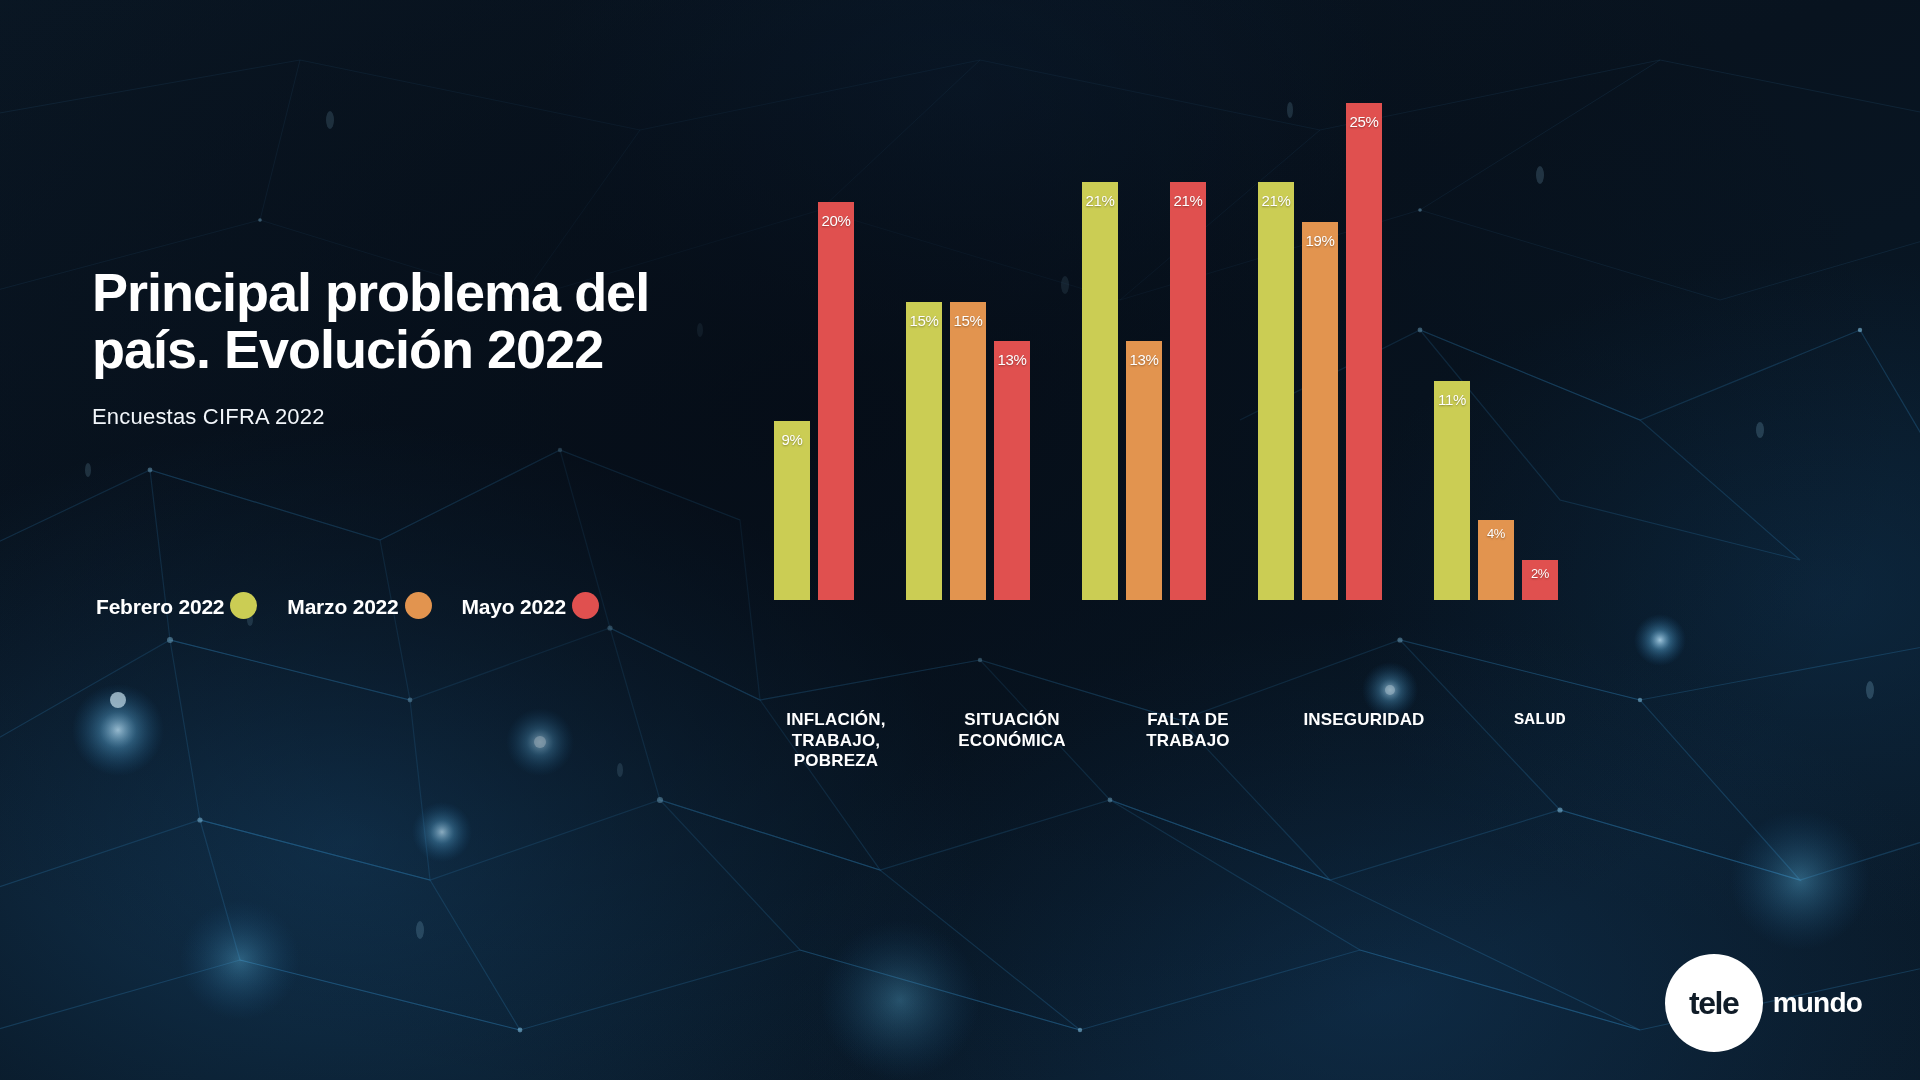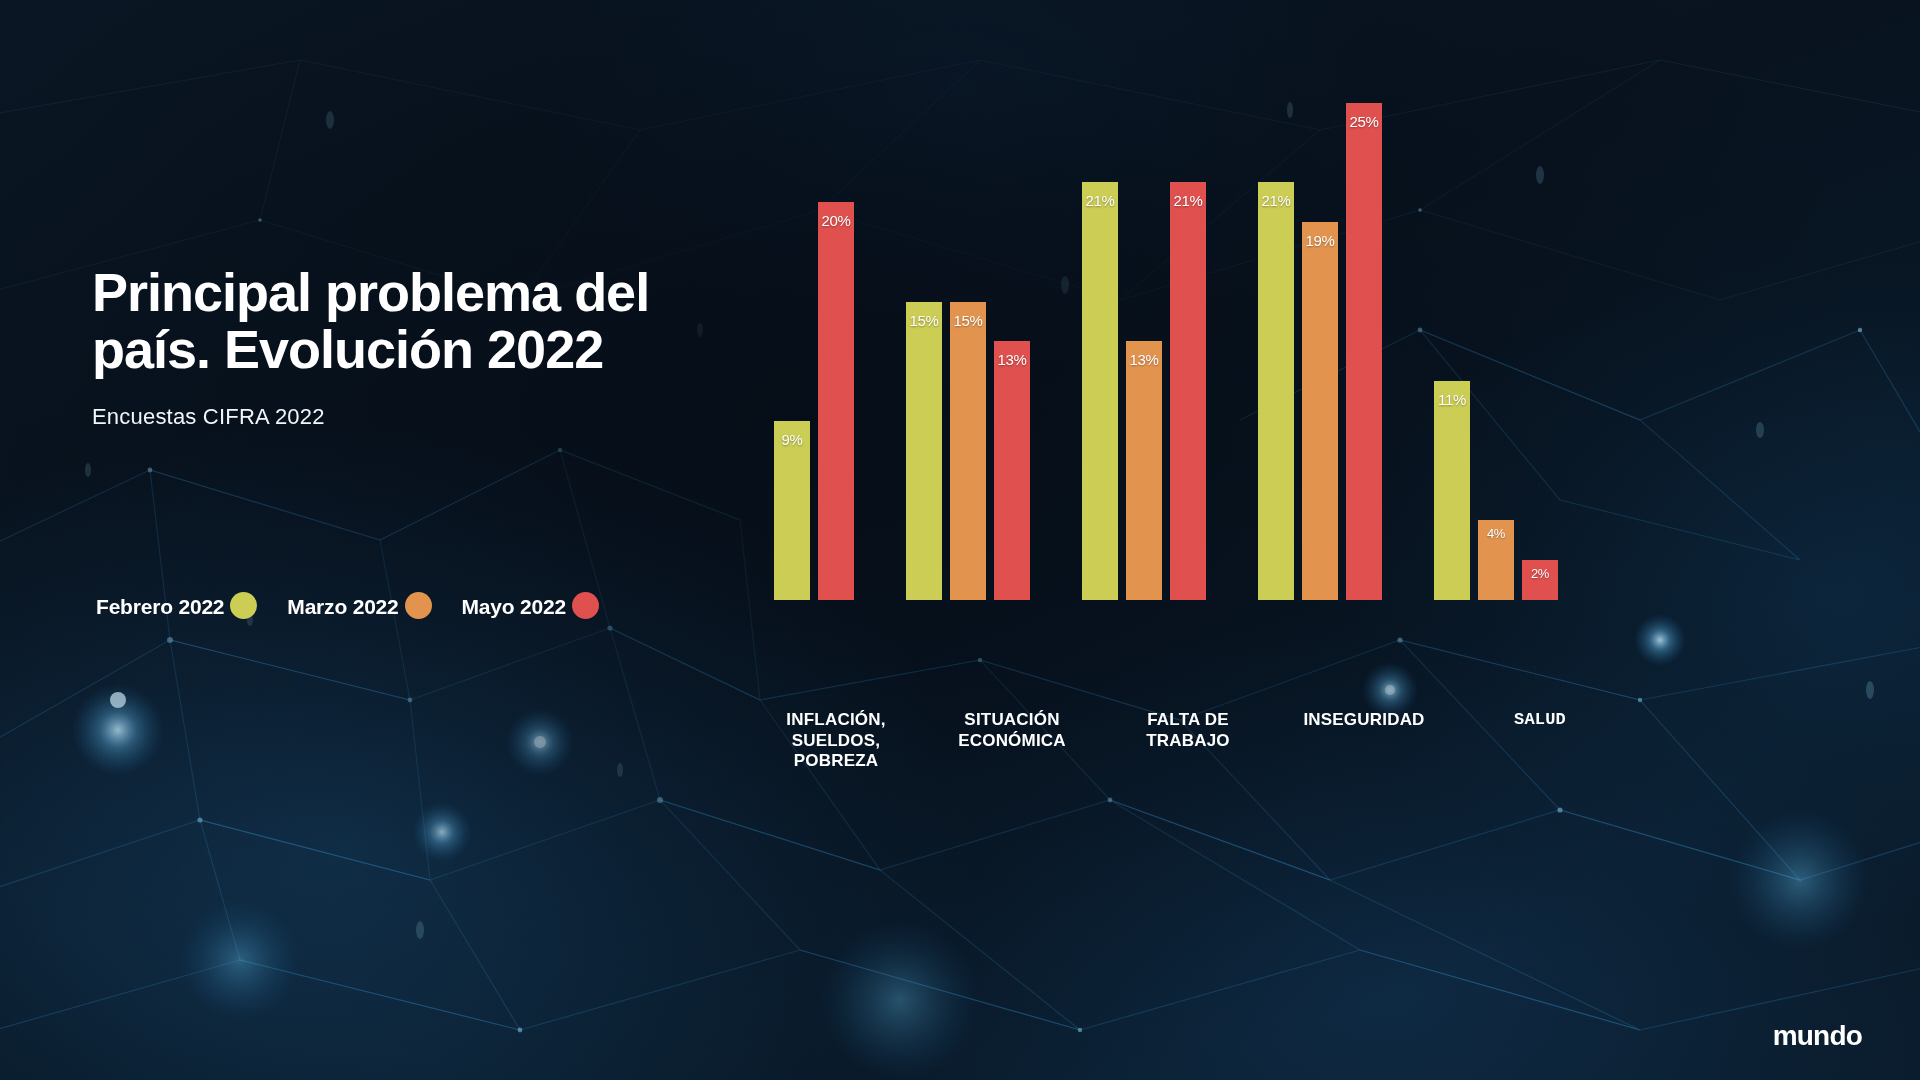--- a/index.html
+++ b/index.html
@@ -349,37 +349,40 @@
             <span class="bar-value">4%</span>
           </div>
           <div class="bar small" style="height: 39.8px; background: rgb(224, 80, 79);">
             <span class="bar-value">2%</span>
           </div>
         </div>
       </div>
     <div class="cat-labels" id="cat-labels">
         <div class="cat-label" style="width: 124px;">
           <span>INFLACIÓN,</span>
-          <span>SUELDOS,</span>
+          <span>TRABAJO,</span>
           <span>POBREZA</span>
         </div>
         <div class="cat-label" style="width: 124px;">
           <span>SITUACIÓN</span>
           <span>ECONÓMICA</span>
         </div>
         <div class="cat-label" style="width: 124px;">
           <span>FALTA DE</span>
           <span>TRABAJO</span>
         </div>
         <div class="cat-label" style="width: 124px; text-align: center;">
           <span>INSEGURIDAD</span>
         </div>
         <div class="cat-label" style="width: 124px; font-family: Liberation Mono, monospace;">
           <span>SALUD</span>
         </div>
       </div>
   </div>
 
   <div id="logo">
+    <div id="logo-circle">
+      <span id="logo-tele">tele</span>
+    </div>
     <span id="logo-mundo">mundo</span>
   </div>
 
 </div>
 
 </body></html>

